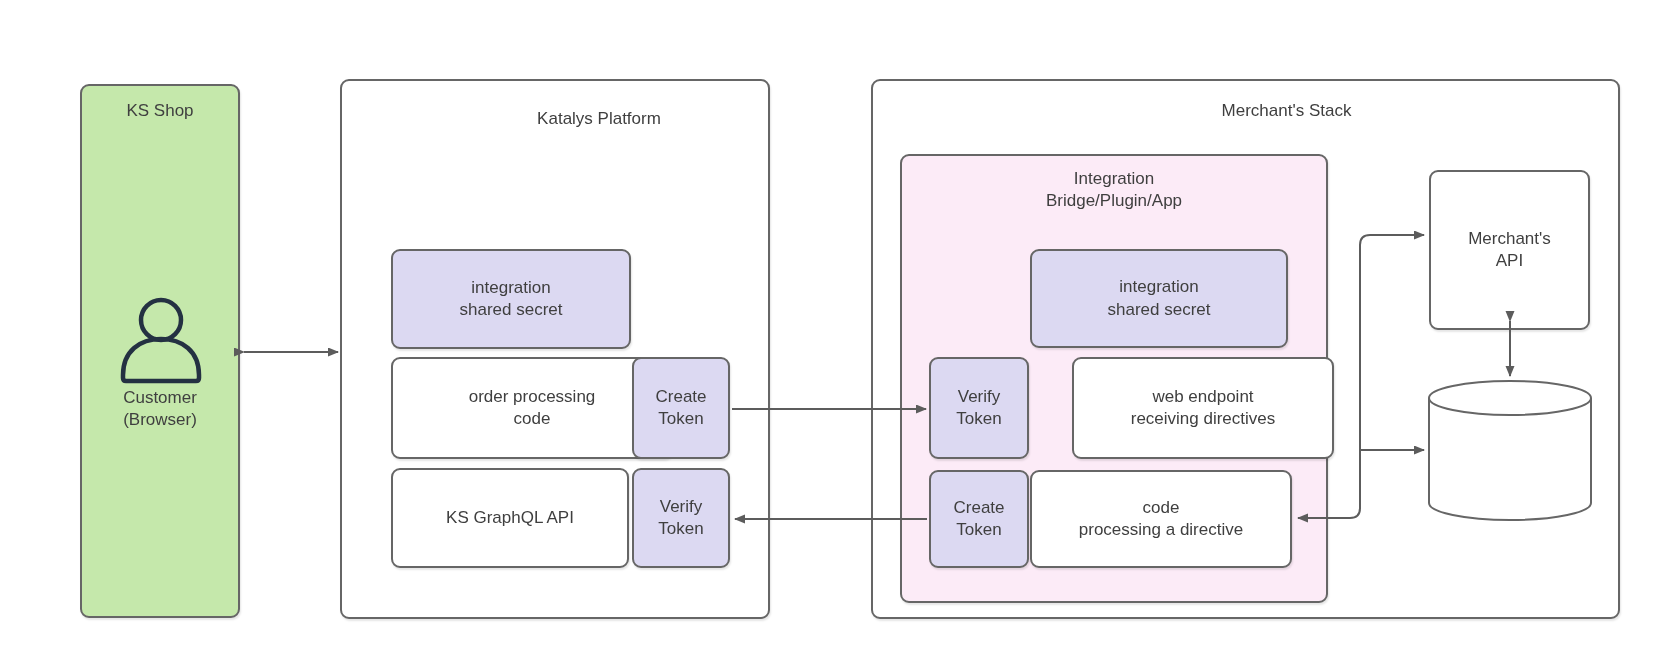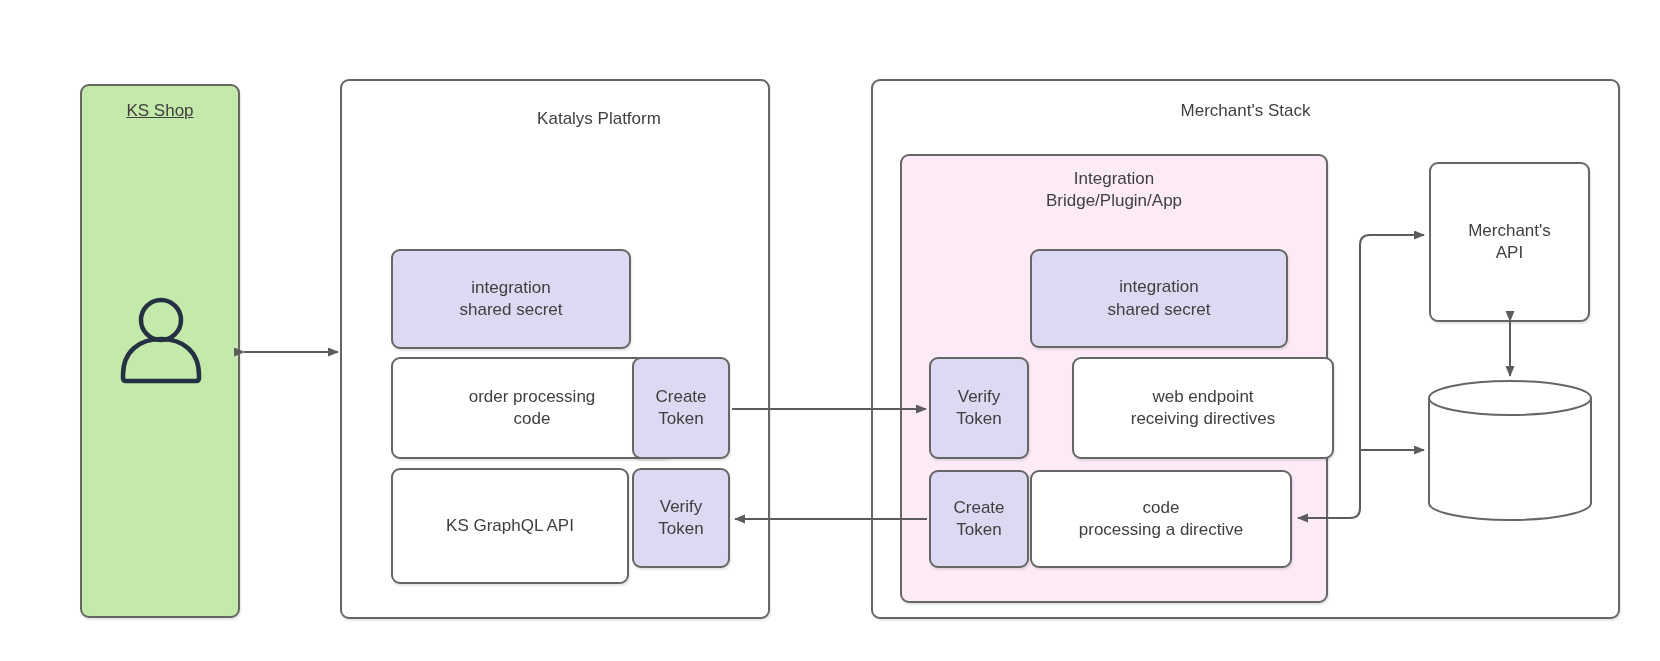--- a/index.html
+++ b/index.html
@@ -17,54 +17,56 @@
   .centered{display:flex;align-items:center;justify-content:center;text-align:center;
             font-size:17px;line-height:1.32;white-space:pre-line;color:#3f3f3f;}
   svg.overlay{position:absolute;left:0;top:0;pointer-events:none;}
 </style>
 </head>
 <body>
 
 <div id="canvas">
 
   <div class="box green" style="left:80px;top:84px;width:160px;height:534px;"></div>
-  <div class="lbl" style="left:80px;top:100px;width:160px;text-decoration:underline;">KS Shop</div>
+  <div class="lbl" style="left:80px;top:100px;width:160px;">KS Shop</div>
+  <div class="lbl" style="left:80px;top:387px;width:160px;">Customer
+(Browser)</div>
 
   <div class="box nofill" style="left:340px;top:79px;width:430px;height:540px;"></div>
   <div class="lbl" style="left:340px;top:108px;width:518px;">Katalys Platform</div>
 
   <div class="box nofill" style="left:871px;top:79px;width:749px;height:540px;"></div>
-  <div class="lbl" style="left:871px;top:100px;width:749px;">Merchant's Stack</div>
+  <div class="lbl" style="left:871px;top:100px;width:749px;padding-left:41px;">Merchant's Stack</div>
 
   <div class="box pinkbg" style="left:900px;top:154px;width:428px;height:449px;"></div>
   <div class="lbl" style="left:900px;top:168px;width:428px;">Integration
 Bridge/Plugin/App</div>
 
   <div class="box purple centered" style="left:391px;top:249px;width:240px;height:100px;">integration
 shared secret</div>
   <div class="box nofill centered" style="left:391px;top:357px;width:282px;height:102px;">order processing
 code</div>
   <div class="box purple centered" style="left:632px;top:357px;width:98px;height:102px;">Create
 Token</div>
-  <div class="box nofill centered" style="left:391px;top:468px;width:238px;height:116px;">KS GraphQL API</div>
+  <div class="box nofill centered" style="left:391px;top:468px;width:238px;height:100px;">KS GraphQL API</div>
   <div class="box purple centered" style="left:632px;top:468px;width:98px;height:100px;">Verify
 Token</div>
 
   <div class="box purple centered" style="left:1030px;top:249px;width:258px;height:99px;">integration
 shared secret</div>
   <div class="box purple centered" style="left:929px;top:357px;width:100px;height:102px;">Verify
 Token</div>
   <div class="box nofill centered" style="left:1072px;top:357px;width:262px;height:102px;">web endpoint
 receiving directives</div>
   <div class="box purple centered" style="left:929px;top:470px;width:100px;height:98px;">Create
 Token</div>
   <div class="box nofill centered" style="left:1030px;top:470px;width:262px;height:98px;">code
 processing a directive</div>
 
-  <div class="box nofill centered" style="left:1429px;top:162px;width:161px;height:160px;">Merchant's
+  <div class="box nofill centered" style="left:1429px;top:170px;width:161px;height:160px;">Merchant's
 API</div>
 
   <div class="lbl" style="left:1429px;top:435px;width:162px;">Merchant's
 DB</div>
 
   <svg class="overlay" width="1660" height="661" viewBox="0 0 1660 661">
     <defs>
       <marker id="arr" markerWidth="12" markerHeight="10" refX="10" refY="4.5" orient="auto" markerUnits="userSpaceOnUse">
         <path d="M0,0 L11,4.5 L0,9 Z" fill="#5c5c5c"></path>
       </marker>

